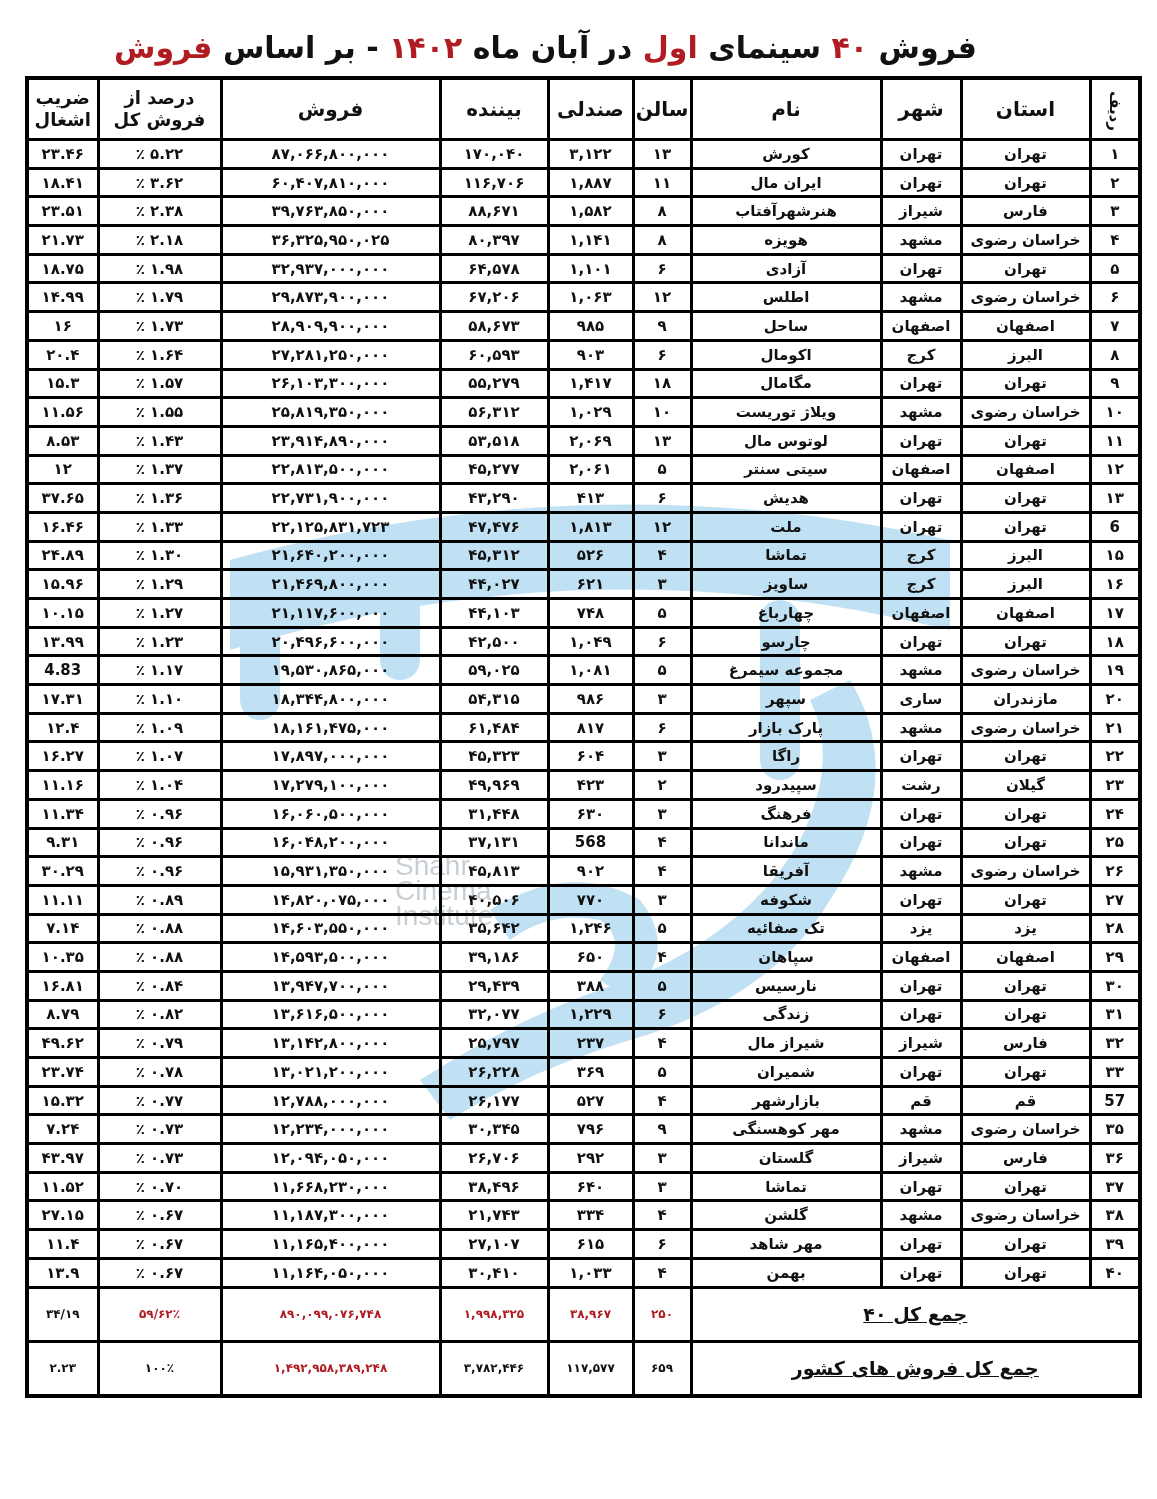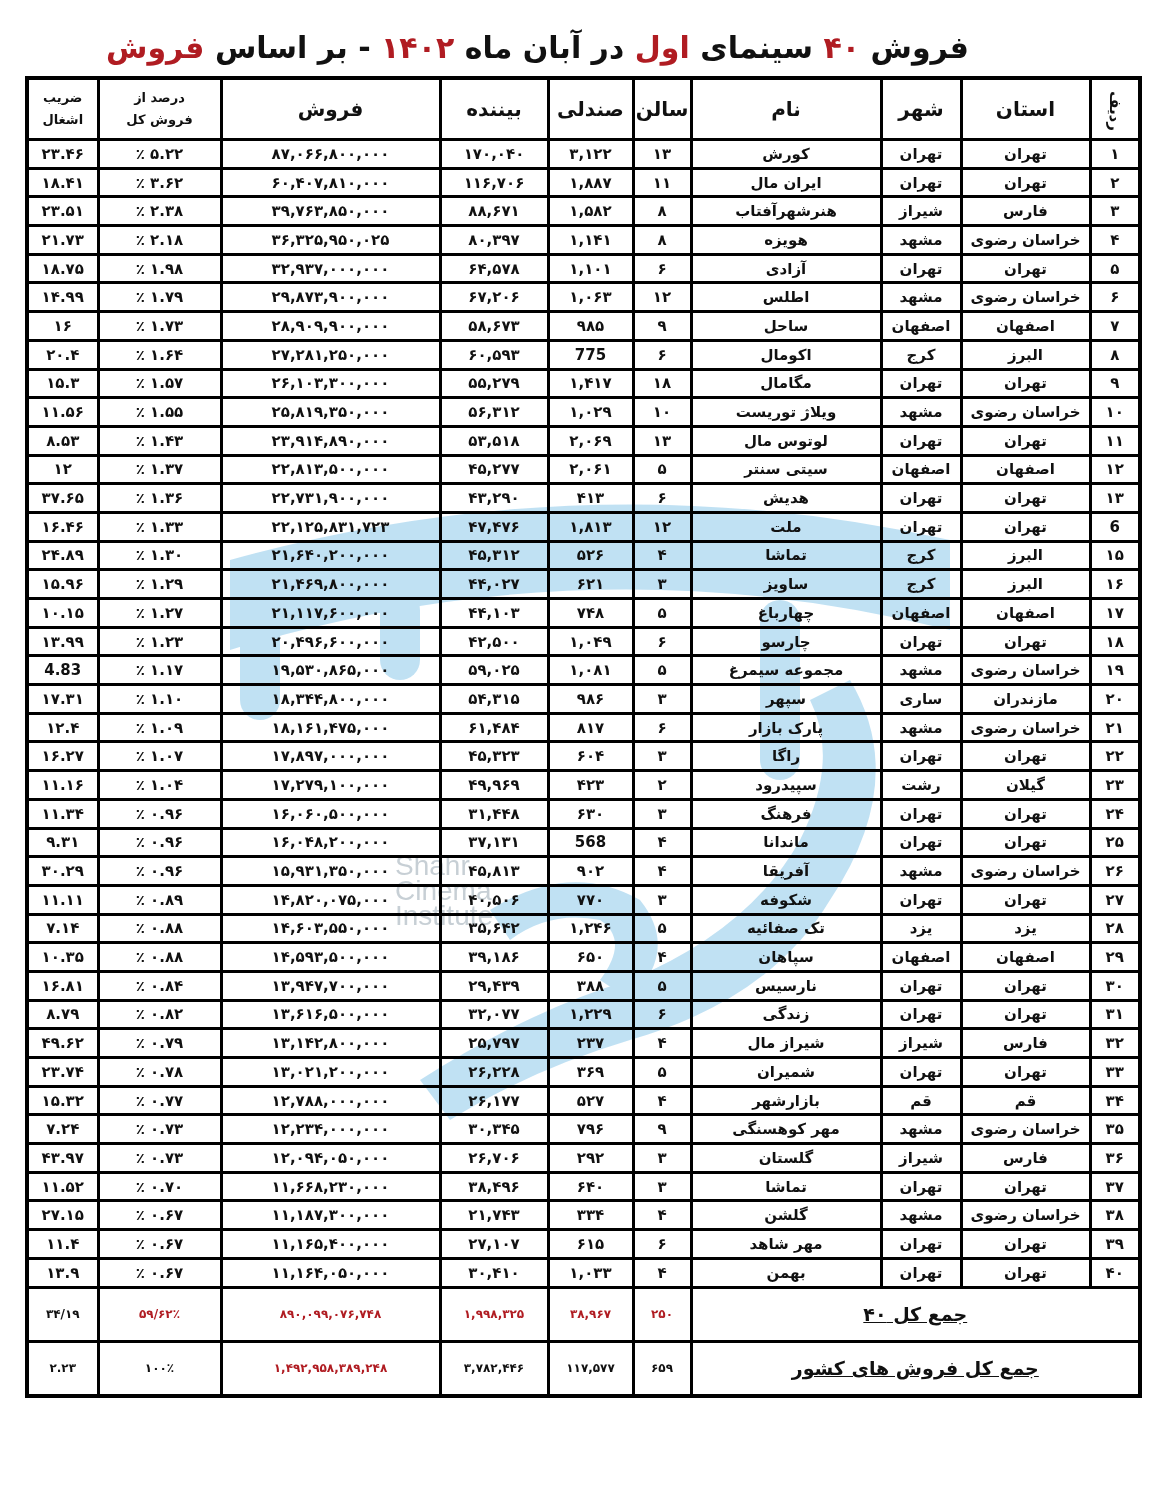--- a/index.html
+++ b/index.html
@@ -1,36 +1,36 @@
 <!DOCTYPE html>
 <html><head>
 <meta charset="utf-8">
 <style>
   html, body { margin:0; padding:0; background:#ffffff; }
   body { width:1157px; height:1499px; position:relative; overflow:hidden; font-family:"DejaVu Sans", sans-serif; }
   .title {
-    position:absolute; top:26px; left:0; width:1075px; text-align:center;
+    position:absolute; top:26px; left:8px; width:1075px; text-align:center;
     direction:rtl; font-weight:bold; font-size:30px; color:#111; line-height:44px;
   }
   .title .red { color:#b01c22; }
   .watermark {
     position:absolute; left:210px; top:480px; width:760px; height:700px;
     pointer-events:none; z-index:1; opacity:0.55;
   }
   table.main {
     position:absolute; left:25px; top:76px; width:1113px;
     border-collapse:collapse; direction:rtl; table-layout:fixed;
     border:4px solid #000; z-index:2; background:transparent;
   }
   table.main td, table.main th {
     border:3px solid #000; text-align:center; padding:0;
     font-size:15px; font-weight:bold; color:#111; white-space:nowrap; overflow:hidden;
   }
   table.main th { height:58px; font-size:20px; }
-  table.main th.small { font-size:13px; line-height:22px; white-space:normal; }
+  table.main th.small { font-size:18px; line-height:22px; white-space:normal; }
   table.main th.vert span { display:inline-block; transform:rotate(90deg); font-size:15px; }
   table.main tr.row td { height:25.7px; }
   table.main tr.total td { height:51px; font-size:12px; }
   table.main tr.total td.label { font-size:19px;text-decoration:underline; }
   td.red { color:#b01c22 !important; }
   .wm-band { fill:#8ec9ea; }
 </style>
 </head>
 <body>
 
@@ -175,21 +175,21 @@
     <td>۱.۷۳ ٪</td>
     <td>۱۶</td>
   </tr>
 
   <tr class="row">
     <td>۸</td>
     <td>البرز</td>
     <td>کرج</td>
     <td>اکومال</td>
     <td>۶</td>
-    <td>775</td>
+    <td>۹۰۳</td>
     <td>۶۰,۵۹۳</td>
     <td>۲۷,۲۸۱,۲۵۰,۰۰۰</td>
     <td>۱.۶۴ ٪</td>
     <td>۲۰.۴</td>
   </tr>
 
   <tr class="row">
     <td>۹</td>
     <td>تهران</td>
     <td>تهران</td>
@@ -508,21 +508,21 @@
     <td>شمیران</td>
     <td>۵</td>
     <td>۳۶۹</td>
     <td>۲۶,۲۲۸</td>
     <td>۱۳,۰۲۱,۲۰۰,۰۰۰</td>
     <td>۰.۷۸ ٪</td>
     <td>۲۳.۷۴</td>
   </tr>
 
   <tr class="row">
-    <td>۳۴</td>
+    <td>57</td>
     <td>قم</td>
     <td>قم</td>
     <td>بازارشهر</td>
     <td>۴</td>
     <td>۵۲۷</td>
     <td>۲۶,۱۷۷</td>
     <td>۱۲,۷۸۸,۰۰۰,۰۰۰</td>
     <td>۰.۷۷ ٪</td>
     <td>۱۵.۳۲</td>
   </tr>

